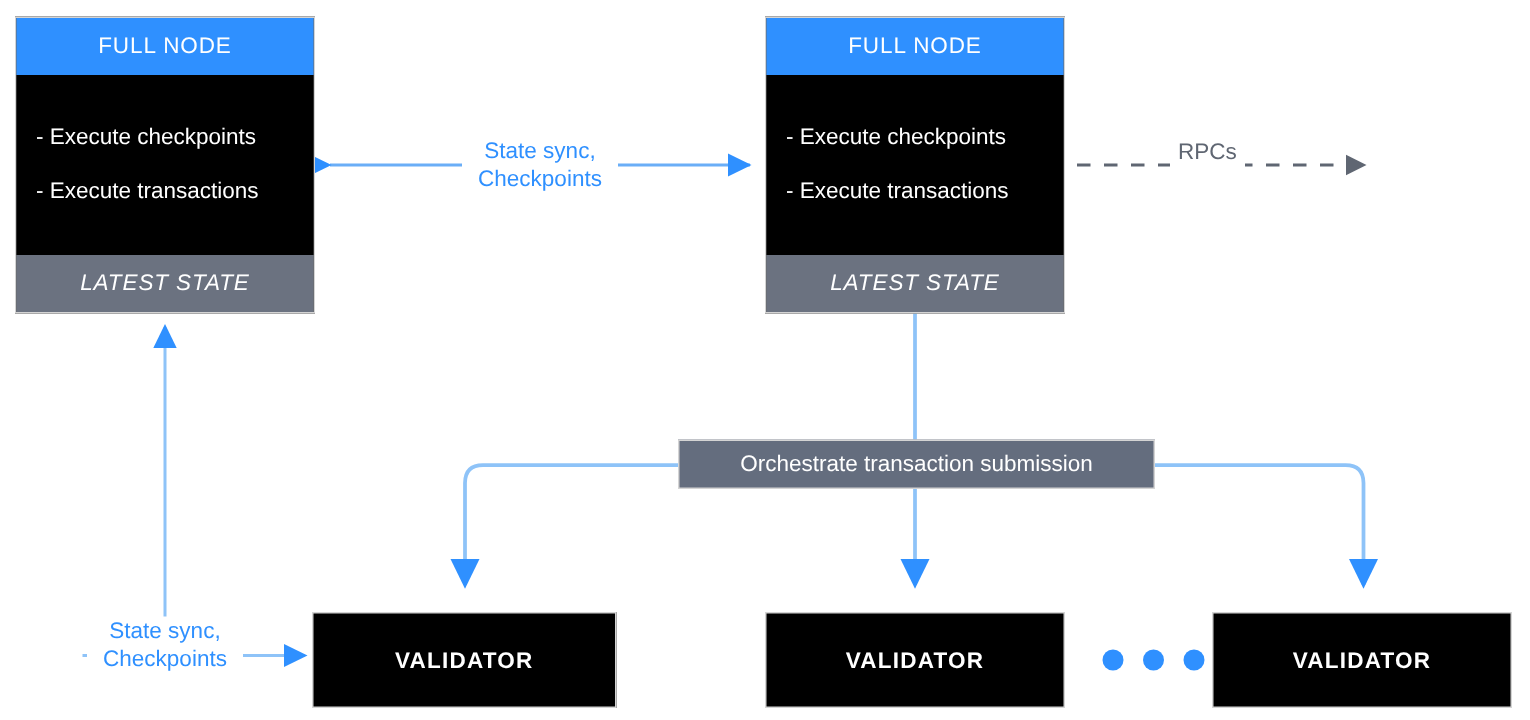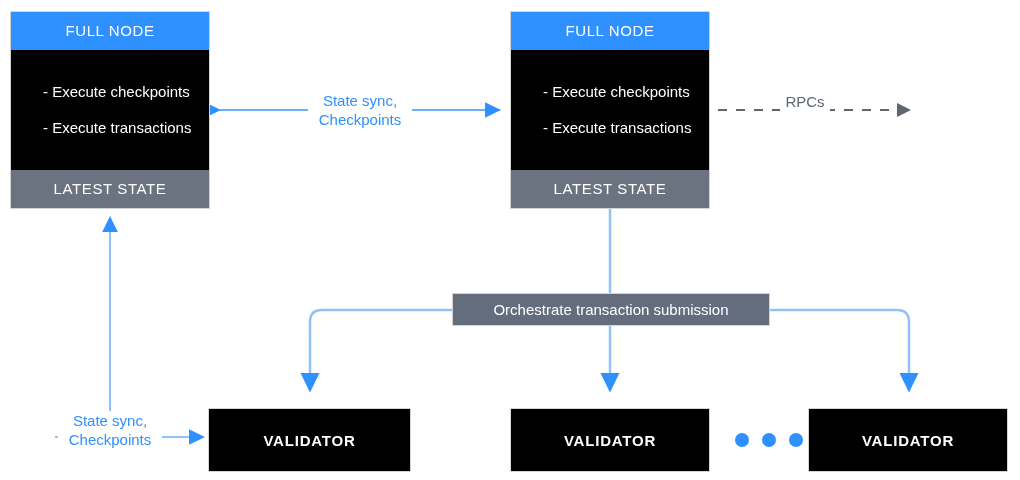--- a/index.html
+++ b/index.html
@@ -44,37 +44,38 @@
     text-align: center;
     flex: 0 0 auto;
   }
   .node-body {
     background: #000000;
     color: #ffffff;
     flex: 1 1 auto;
     display: flex;
     flex-direction: column;
     justify-content: center;
-    padding-left: 32px;
+    padding-left: 13px;
     box-sizing: border-box;
   }
   .node-body-line {
     font-size: 15px;
     line-height: 20px;
     padding: 8px 0;
   }
   .node-footer {
     background: #6b7280;
     color: #ffffff;
     font-size: 15px;
     letter-spacing: 0.6px;
     height: 38px;
     line-height: 38px;
     text-align: center;
     flex: 0 0 auto;
+    font-style: italic;
   }
   .validator-box {
     position: absolute;
     box-sizing: border-box;
     border: 1px solid #d4d4d4;
     background: #000000;
     color: #ffffff;
     font-size: 15px;
     letter-spacing: 0.8px;
     display: flex;

